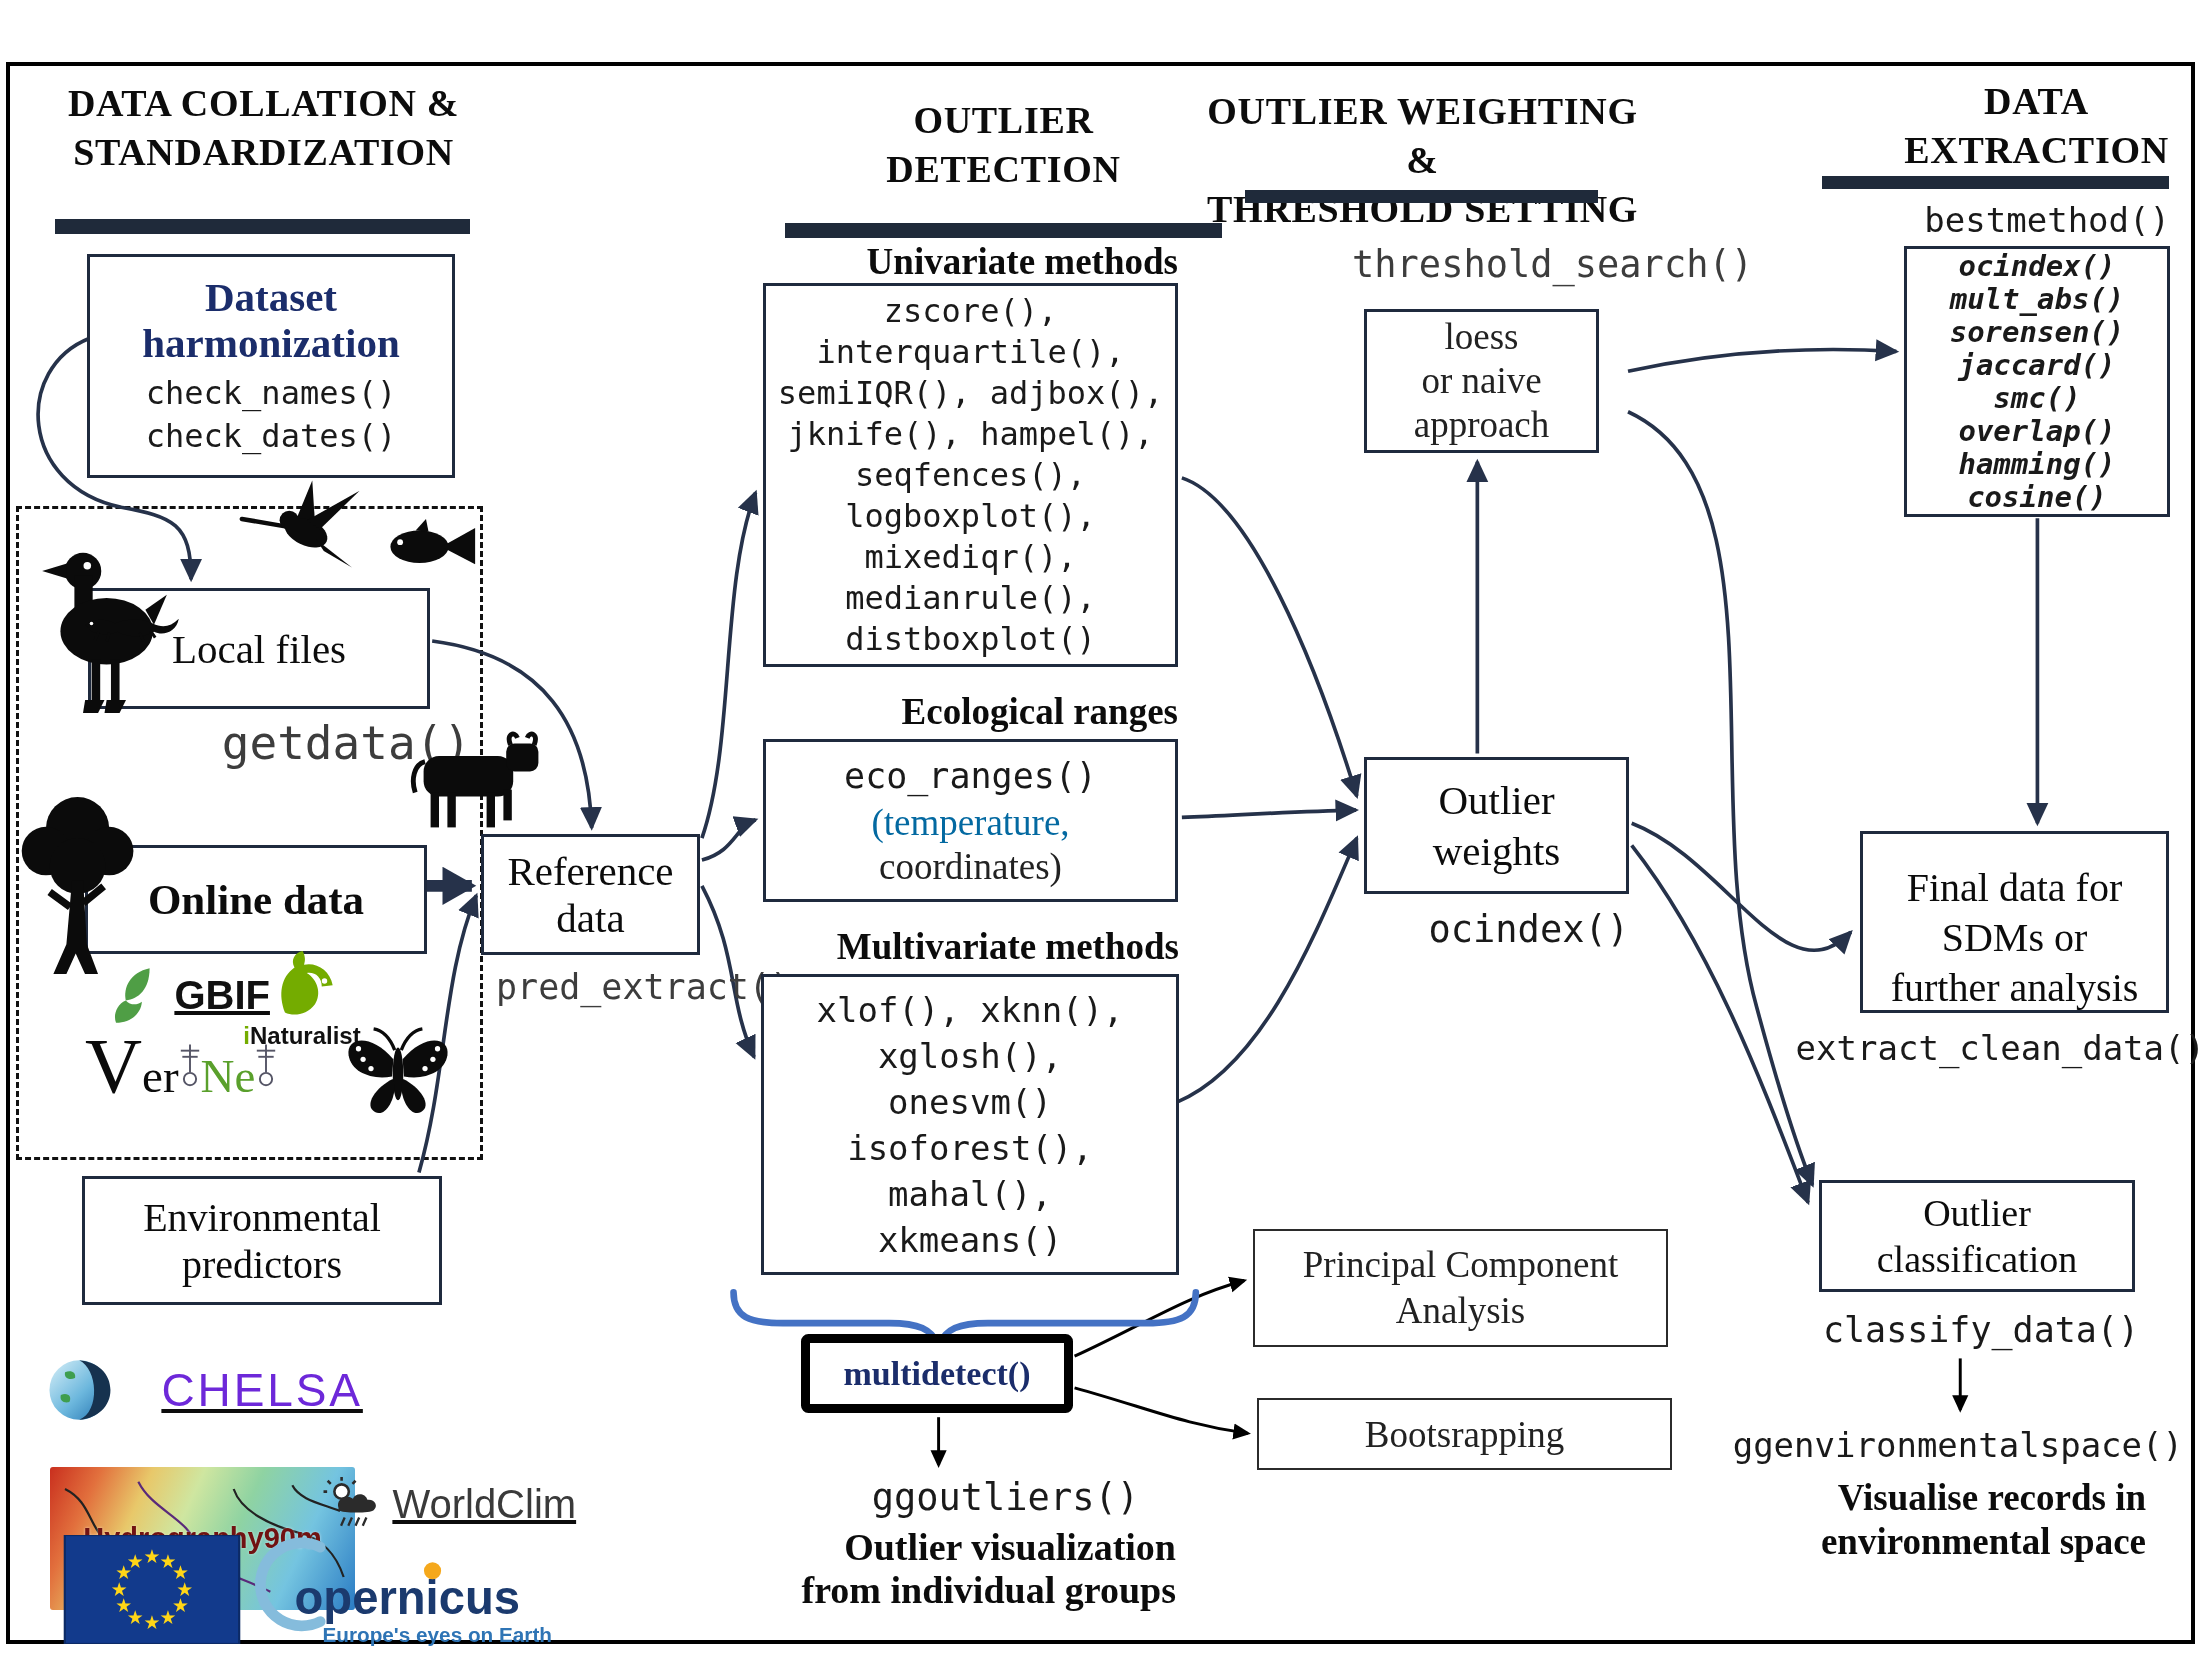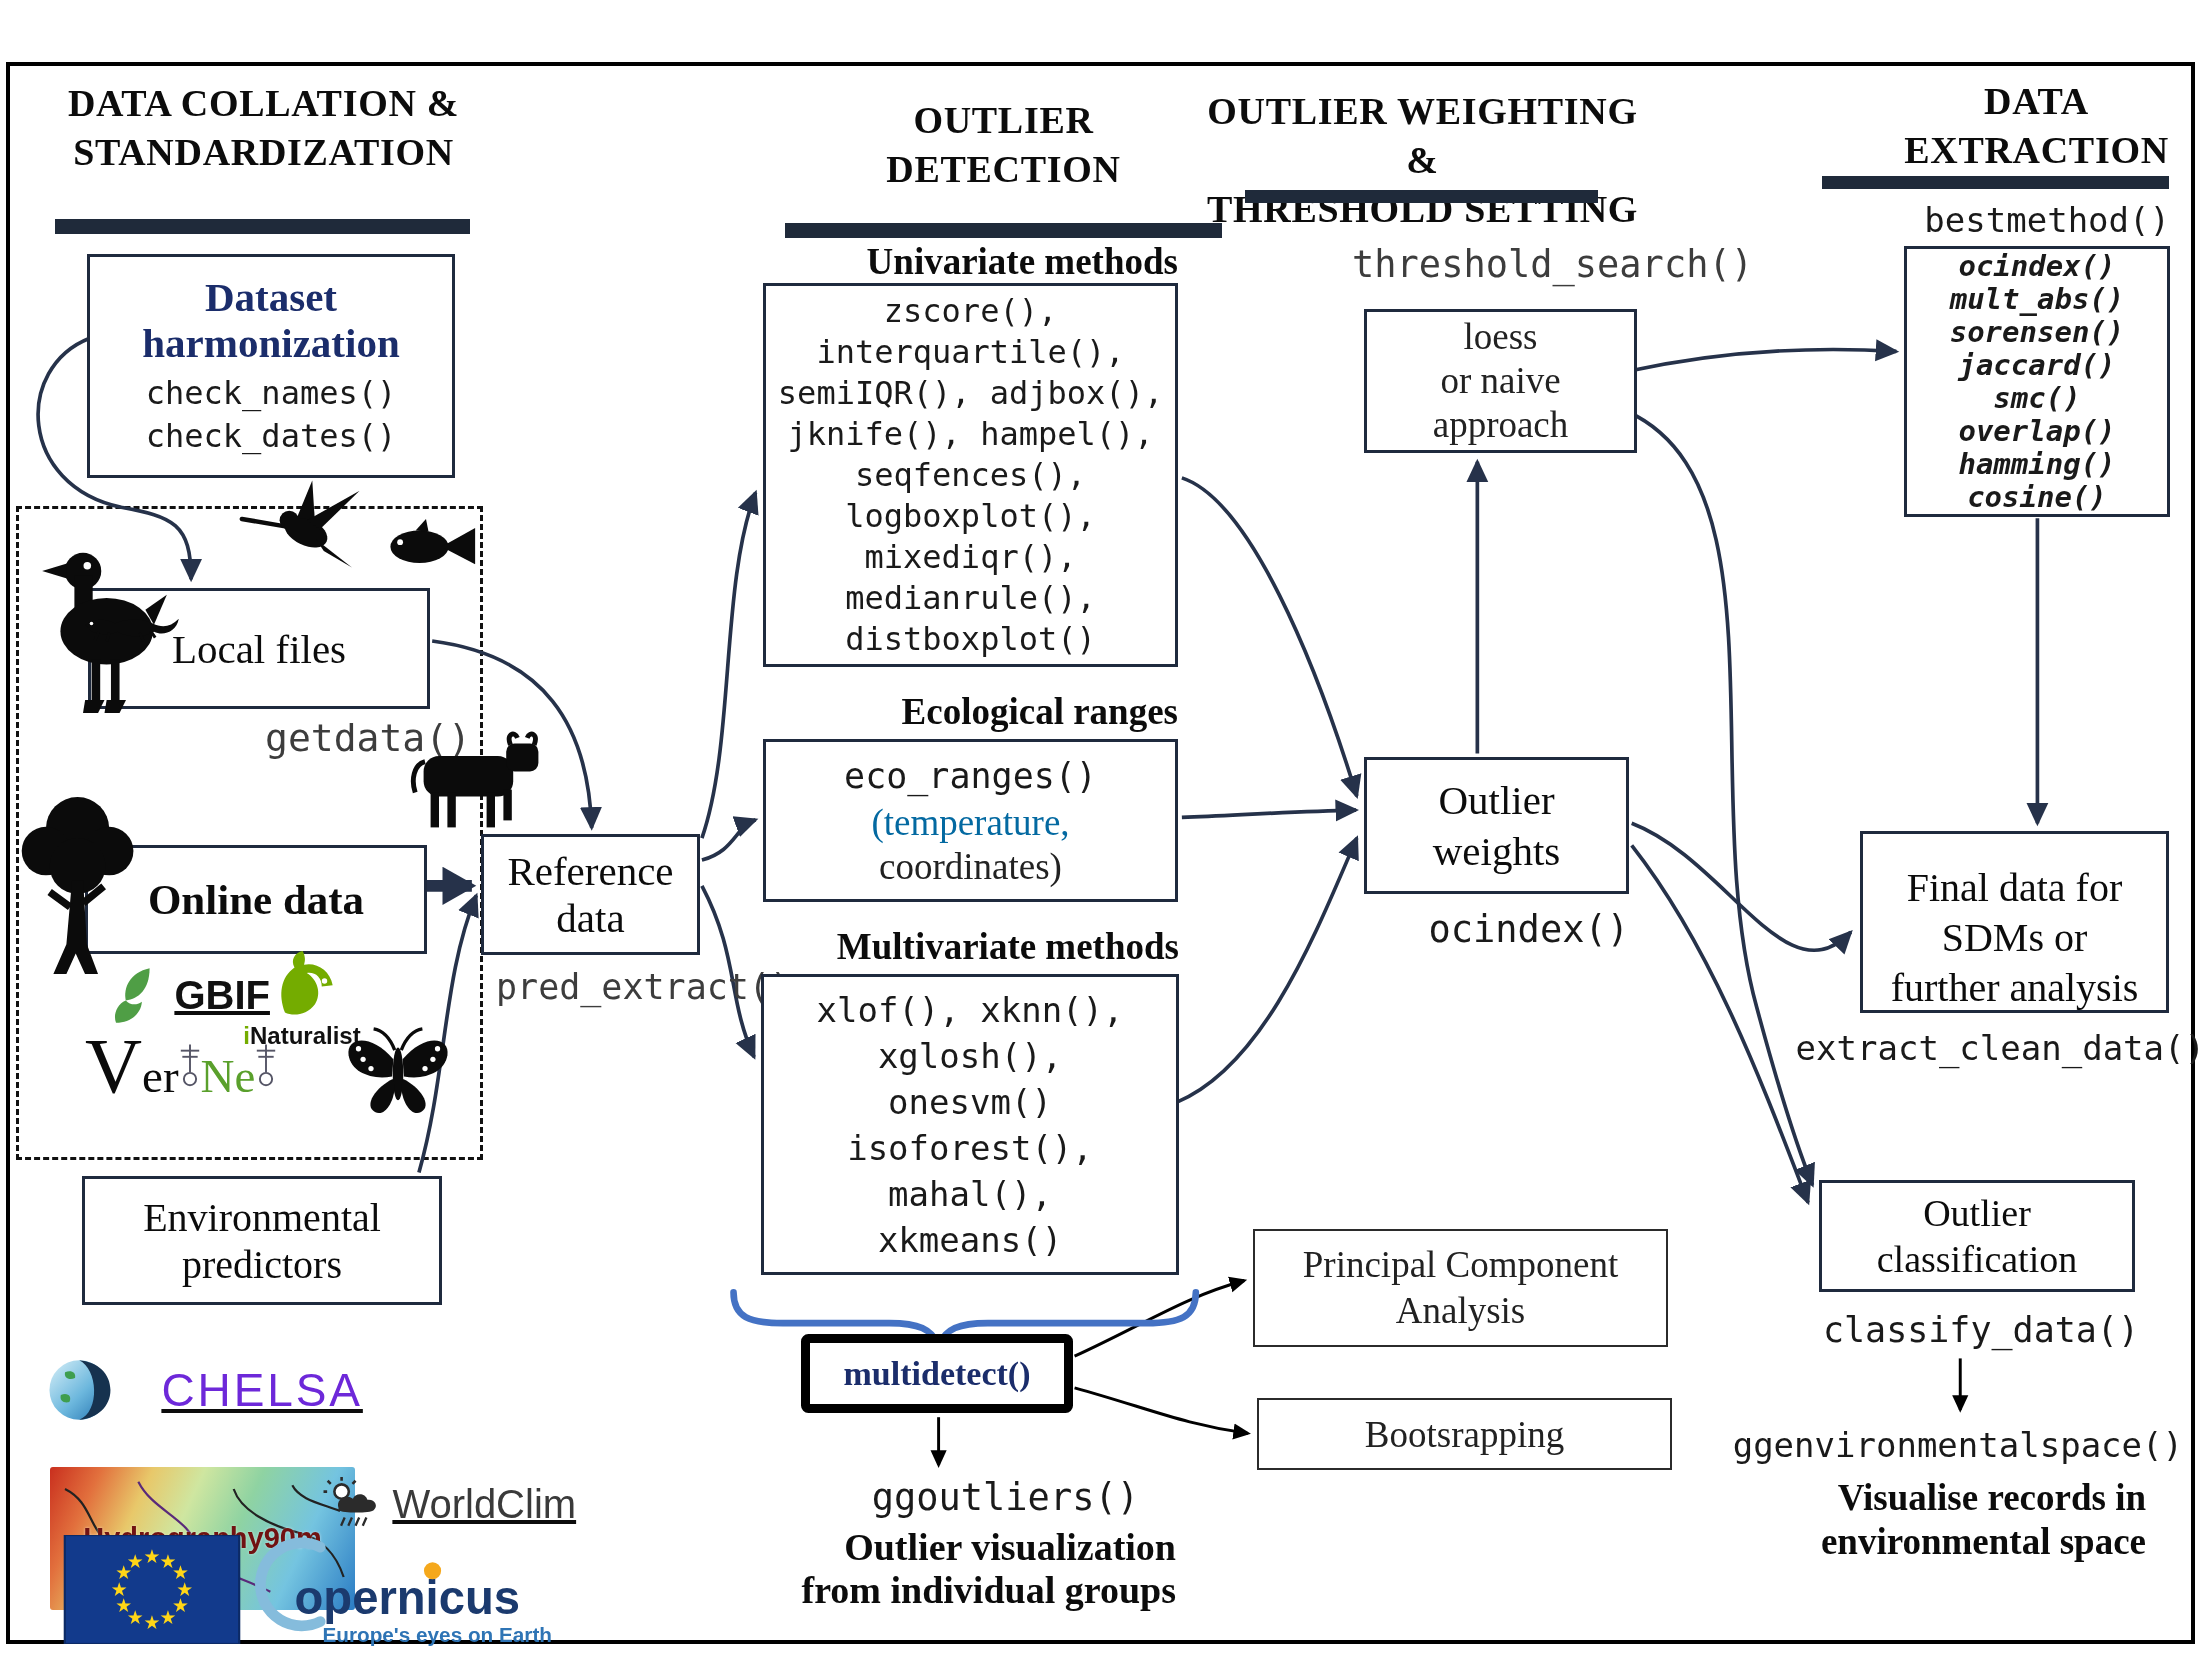--- a/index.html
+++ b/index.html
@@ -182,21 +182,21 @@
         <rect x="142" y="88" width="12" height="44"></rect>
     <path d="M30 48 C14 52 10 74 16 92" stroke="#0b0b0b" stroke-width="7" fill="none"></path>
   </g>
     </svg>
 </div>
 
 <div class="abs box" style="left:88px;top:588px;width:342px;height:121px;">
   <span class="serif" style="font-size:41px;">Local files</span>
 </div>
 
-<div class="abs lbl mono codegray" style="left:103px;top:716px;width:368px;font-size:38px;"><span>getdata()</span></div>
+<div class="abs lbl mono codegray" style="left:103px;top:716px;width:368px;font-size:46px;"><span>getdata()</span></div>
 
 <div class="abs box" style="left:85px;top:845px;width:342px;height:109px;">
   <span class="serif" style="font-size:43px;font-weight:bold;">Online data</span>
 </div>
 
 <div class="abs logo-row" style="left:107px;top:964px;">
   <span class="icon" style="width:60px;height:63px;display:inline-block;">
     <svg viewBox="0 0 80 90">
       <path d="M58 6 C30 12 20 34 24 52 C42 50 58 36 58 6 Z" fill="#4f9e45"></path>
       <path d="M24 52 C10 58 6 74 10 84 C32 84 46 70 47 54 C38 60 30 58 24 52 Z" fill="#4f9e45"></path>
@@ -392,21 +392,21 @@
 <div class="abs box" style="left:1253px;top:1229px;width:415px;height:118px;border:2.2px solid #2b2b2b;">
   <span class="serif" style="font-size:37px;line-height:46px;color:#222;display:block;">Principal Component</span>
   <span class="serif" style="font-size:37px;line-height:46px;color:#222;display:block;">Analysis</span>
 </div>
 <div class="abs box" style="left:1257px;top:1398px;width:415px;height:72px;border:2.2px solid #2b2b2b;">
   <span class="serif" style="font-size:37px;color:#222;">Bootsrapping</span>
 </div>
 
 <div class="abs lbl mono codegray" style="left:1312px;top:243px;width:441px;font-size:37px;"><span>threshold_search()</span></div>
 
-<div class="abs box" style="left:1364px;top:309px;width:273px;height:144px;">
+<div class="abs box" style="left:1364px;top:309px;width:235px;height:144px;">
   <span class="serif" style="font-size:37px;line-height:44px;color:#222;display:block;">loess</span>
   <span class="serif" style="font-size:37px;line-height:44px;color:#222;display:block;">or naive</span>
   <span class="serif" style="font-size:37px;line-height:44px;color:#222;display:block;">approach</span>
 </div>
 
 <div class="abs box" style="left:1364px;top:757px;width:265px;height:137px;">
   <span class="serif" style="font-size:41px;line-height:51px;display:block;">Outlier</span>
   <span class="serif" style="font-size:41px;line-height:51px;display:block;">weights</span>
 </div>
 <div class="abs lbl mono code" style="left:1364px;top:908px;width:265px;font-size:37px;"><span>ocindex()</span></div>

